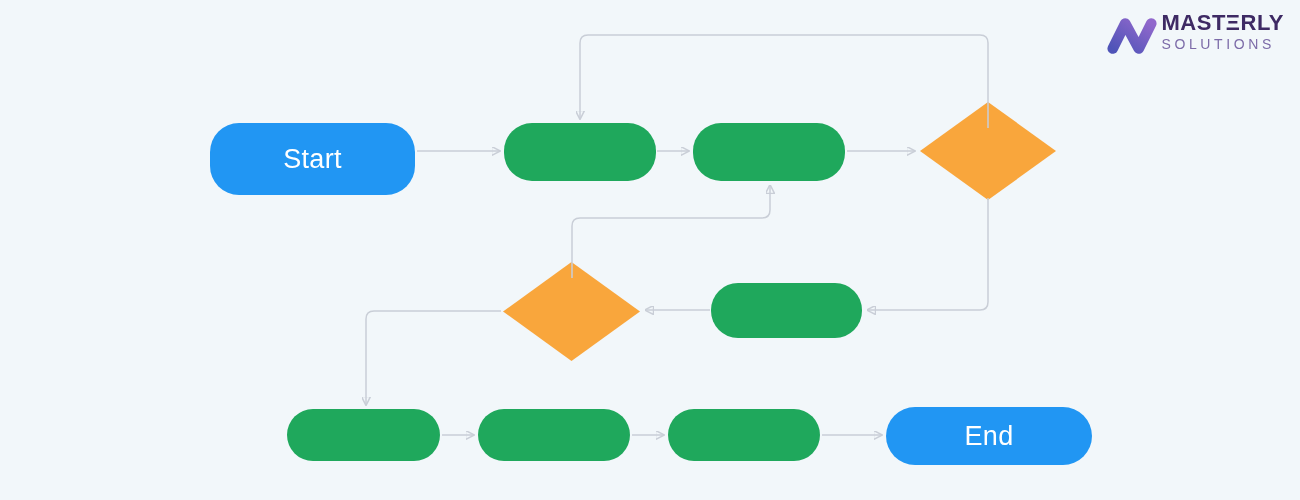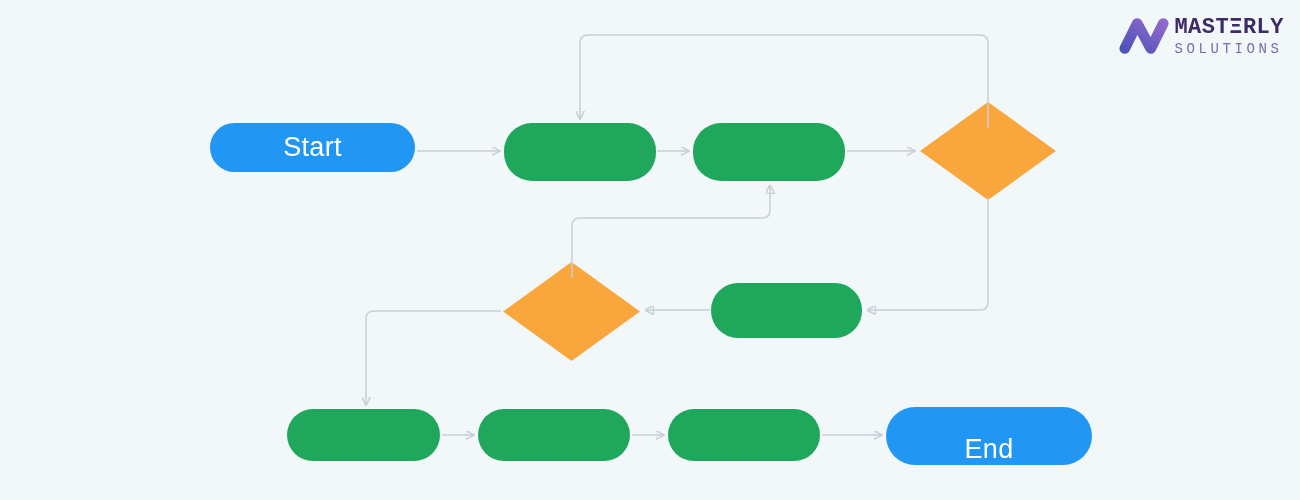--- a/index.html
+++ b/index.html
@@ -21,21 +21,21 @@
     color:#FFFFFF; font-size:27px; font-weight:400; letter-spacing:0.3px;
   }
   .process { background:#1FA85C; border-radius:28px; }
   .process.small { border-radius:26px; }
   .decision {
     background:#F9A63C;
     clip-path:polygon(50% 0%, 100% 50%, 50% 100%, 0% 50%);
   }
   .logo {
     position:absolute; top:11px; right:16px; z-index:4;
-    display:flex; align-items:center; gap:3px;font-family:Liberation Mono, monospace;
+    display:flex; gap:3px;
   }
   .logo-mark { width:54px; height:50px; }
   .logo-text { display:flex; flex-direction:column; }
   .brand-name {
     font-size:22px; font-weight:800; color:#3E2A64;
     letter-spacing:0.5px; line-height:1.05;
   }
   .brand-subtitle {
     font-size:14px; font-weight:500; color:#7C6BA8;
     letter-spacing:3.6px; margin-top:3px; line-height:1;
@@ -58,41 +58,41 @@
     <path d="M988,128 L988,43 Q988,35 980,35 L588,35 Q580,35 580,43 L580,119" marker-end="url(#arrow)"></path>
     <path d="M988,198 L988,302 Q988,310 980,310 L867,310" marker-end="url(#arrow)"></path>
     <path d="M710,310 L645,310" marker-end="url(#arrow)"></path>
     <path d="M572,278 L572,226 Q572,218 580,218 L762,218 Q770,218 770,210 L770,185" marker-end="url(#arrow)"></path>
     <path d="M501,311 L374,311 Q366,311 366,319 L366,405" marker-end="url(#arrow)"></path>
     <path d="M442,435 L474,435" marker-end="url(#arrow)"></path>
     <path d="M632,435 L664,435" marker-end="url(#arrow)"></path>
     <path d="M822,435 L882,435" marker-end="url(#arrow)"></path>
   </svg>
 
-  <div class="node terminal" style="left:210px; top:123px; width:205px; height:49px;">
+  <div class="node terminal" style="left:210px; top:123px; width:205px; height:72px;">
     <span class="node-label">Start</span>
   </div>
 
   <div class="node process" style="left:504px; top:123px; width:152px; height:58px;"></div>
 
   <div class="node process" style="left:693px; top:123px; width:152px; height:58px;"></div>
 
   <div class="node decision" style="left:920px; top:102px; width:136px; height:98px;"></div>
 
   <div class="node process" style="left:711px; top:283px; width:151px; height:55px; border-radius:27px;"></div>
 
   <div class="node decision" style="left:503px; top:262px; width:137px; height:99px;"></div>
 
   <div class="node process small" style="left:287px; top:409px; width:153px; height:52px;"></div>
 
   <div class="node process small" style="left:478px; top:409px; width:152px; height:52px;"></div>
 
   <div class="node process small" style="left:668px; top:409px; width:152px; height:52px;"></div>
 
-  <div class="node terminal" style="left:886px; top:407px; width:206px; height:58px;align-items:flex-end;">
+  <div class="node terminal" style="left:886px; top:407px; width:206px; height:58px;">
     <span class="node-label">End</span>
   </div>
 
   <div class="logo">
     <svg class="logo-mark" viewBox="0 0 56 50">
       <defs>
         <linearGradient id="lg-mark" x1="0" y1="1" x2="1" y2="0">
           <stop offset="0" stop-color="#4F54B8"></stop>
           <stop offset="1" stop-color="#9168CC"></stop>
         </linearGradient>

